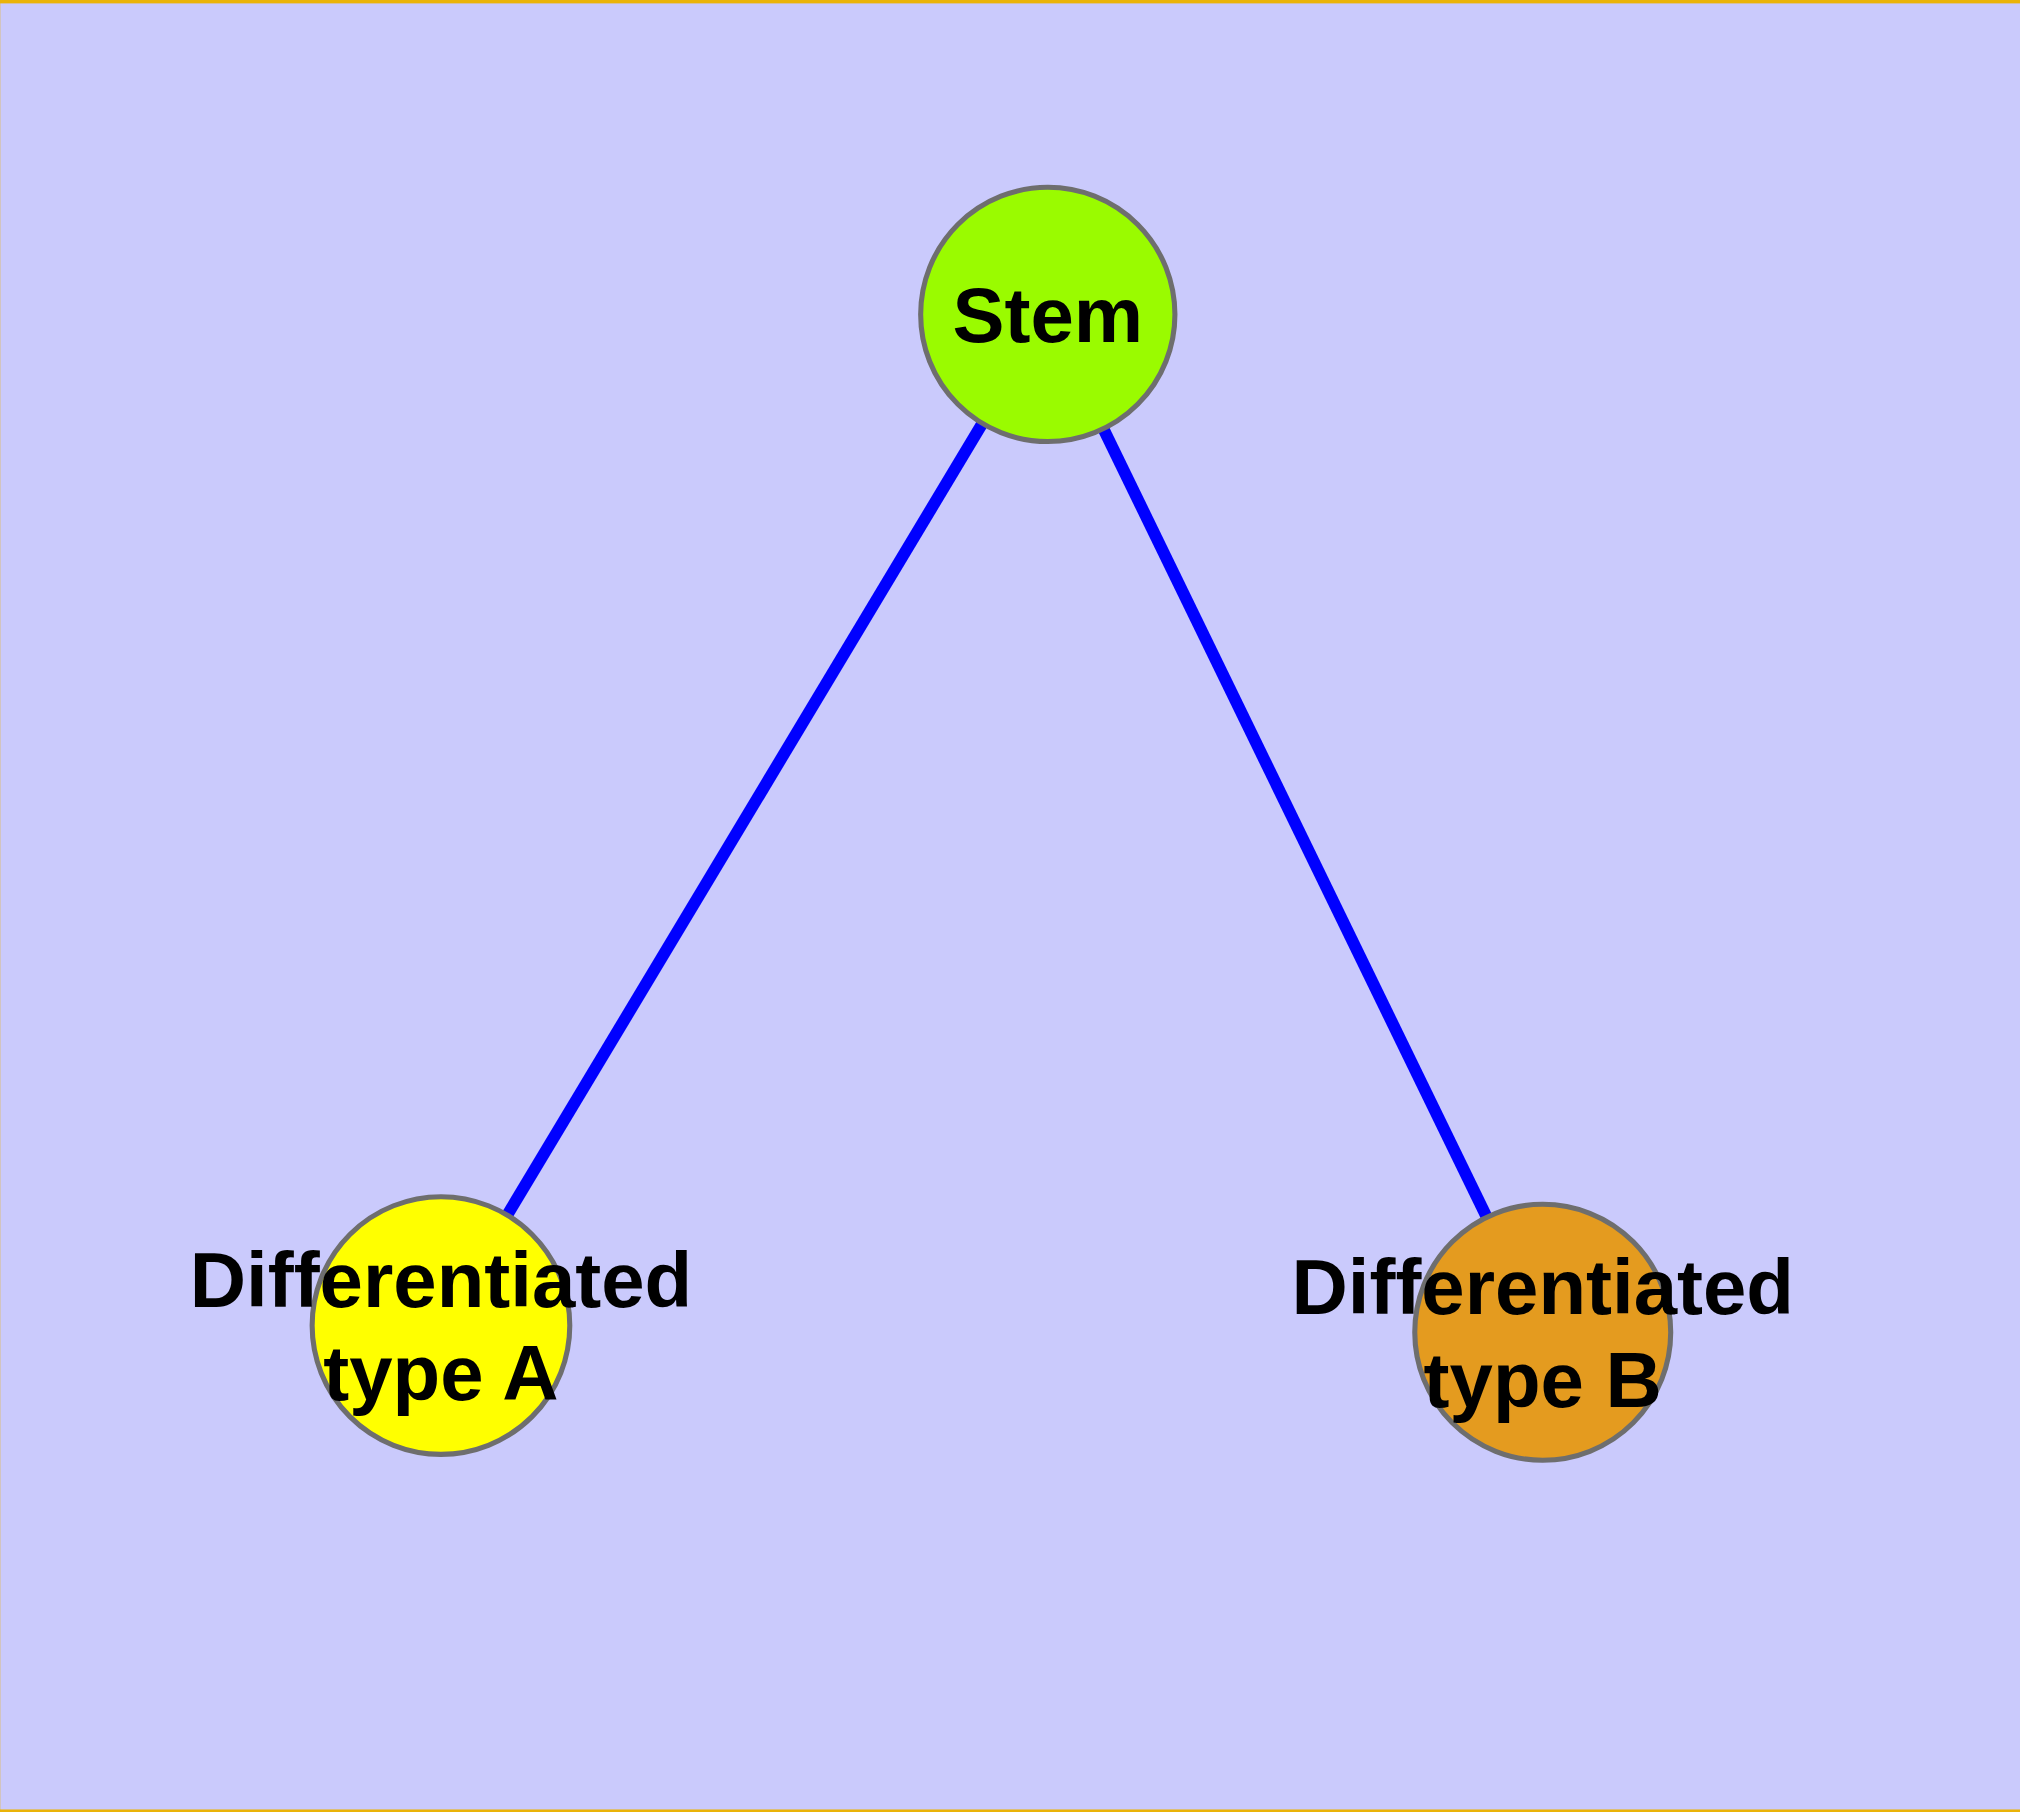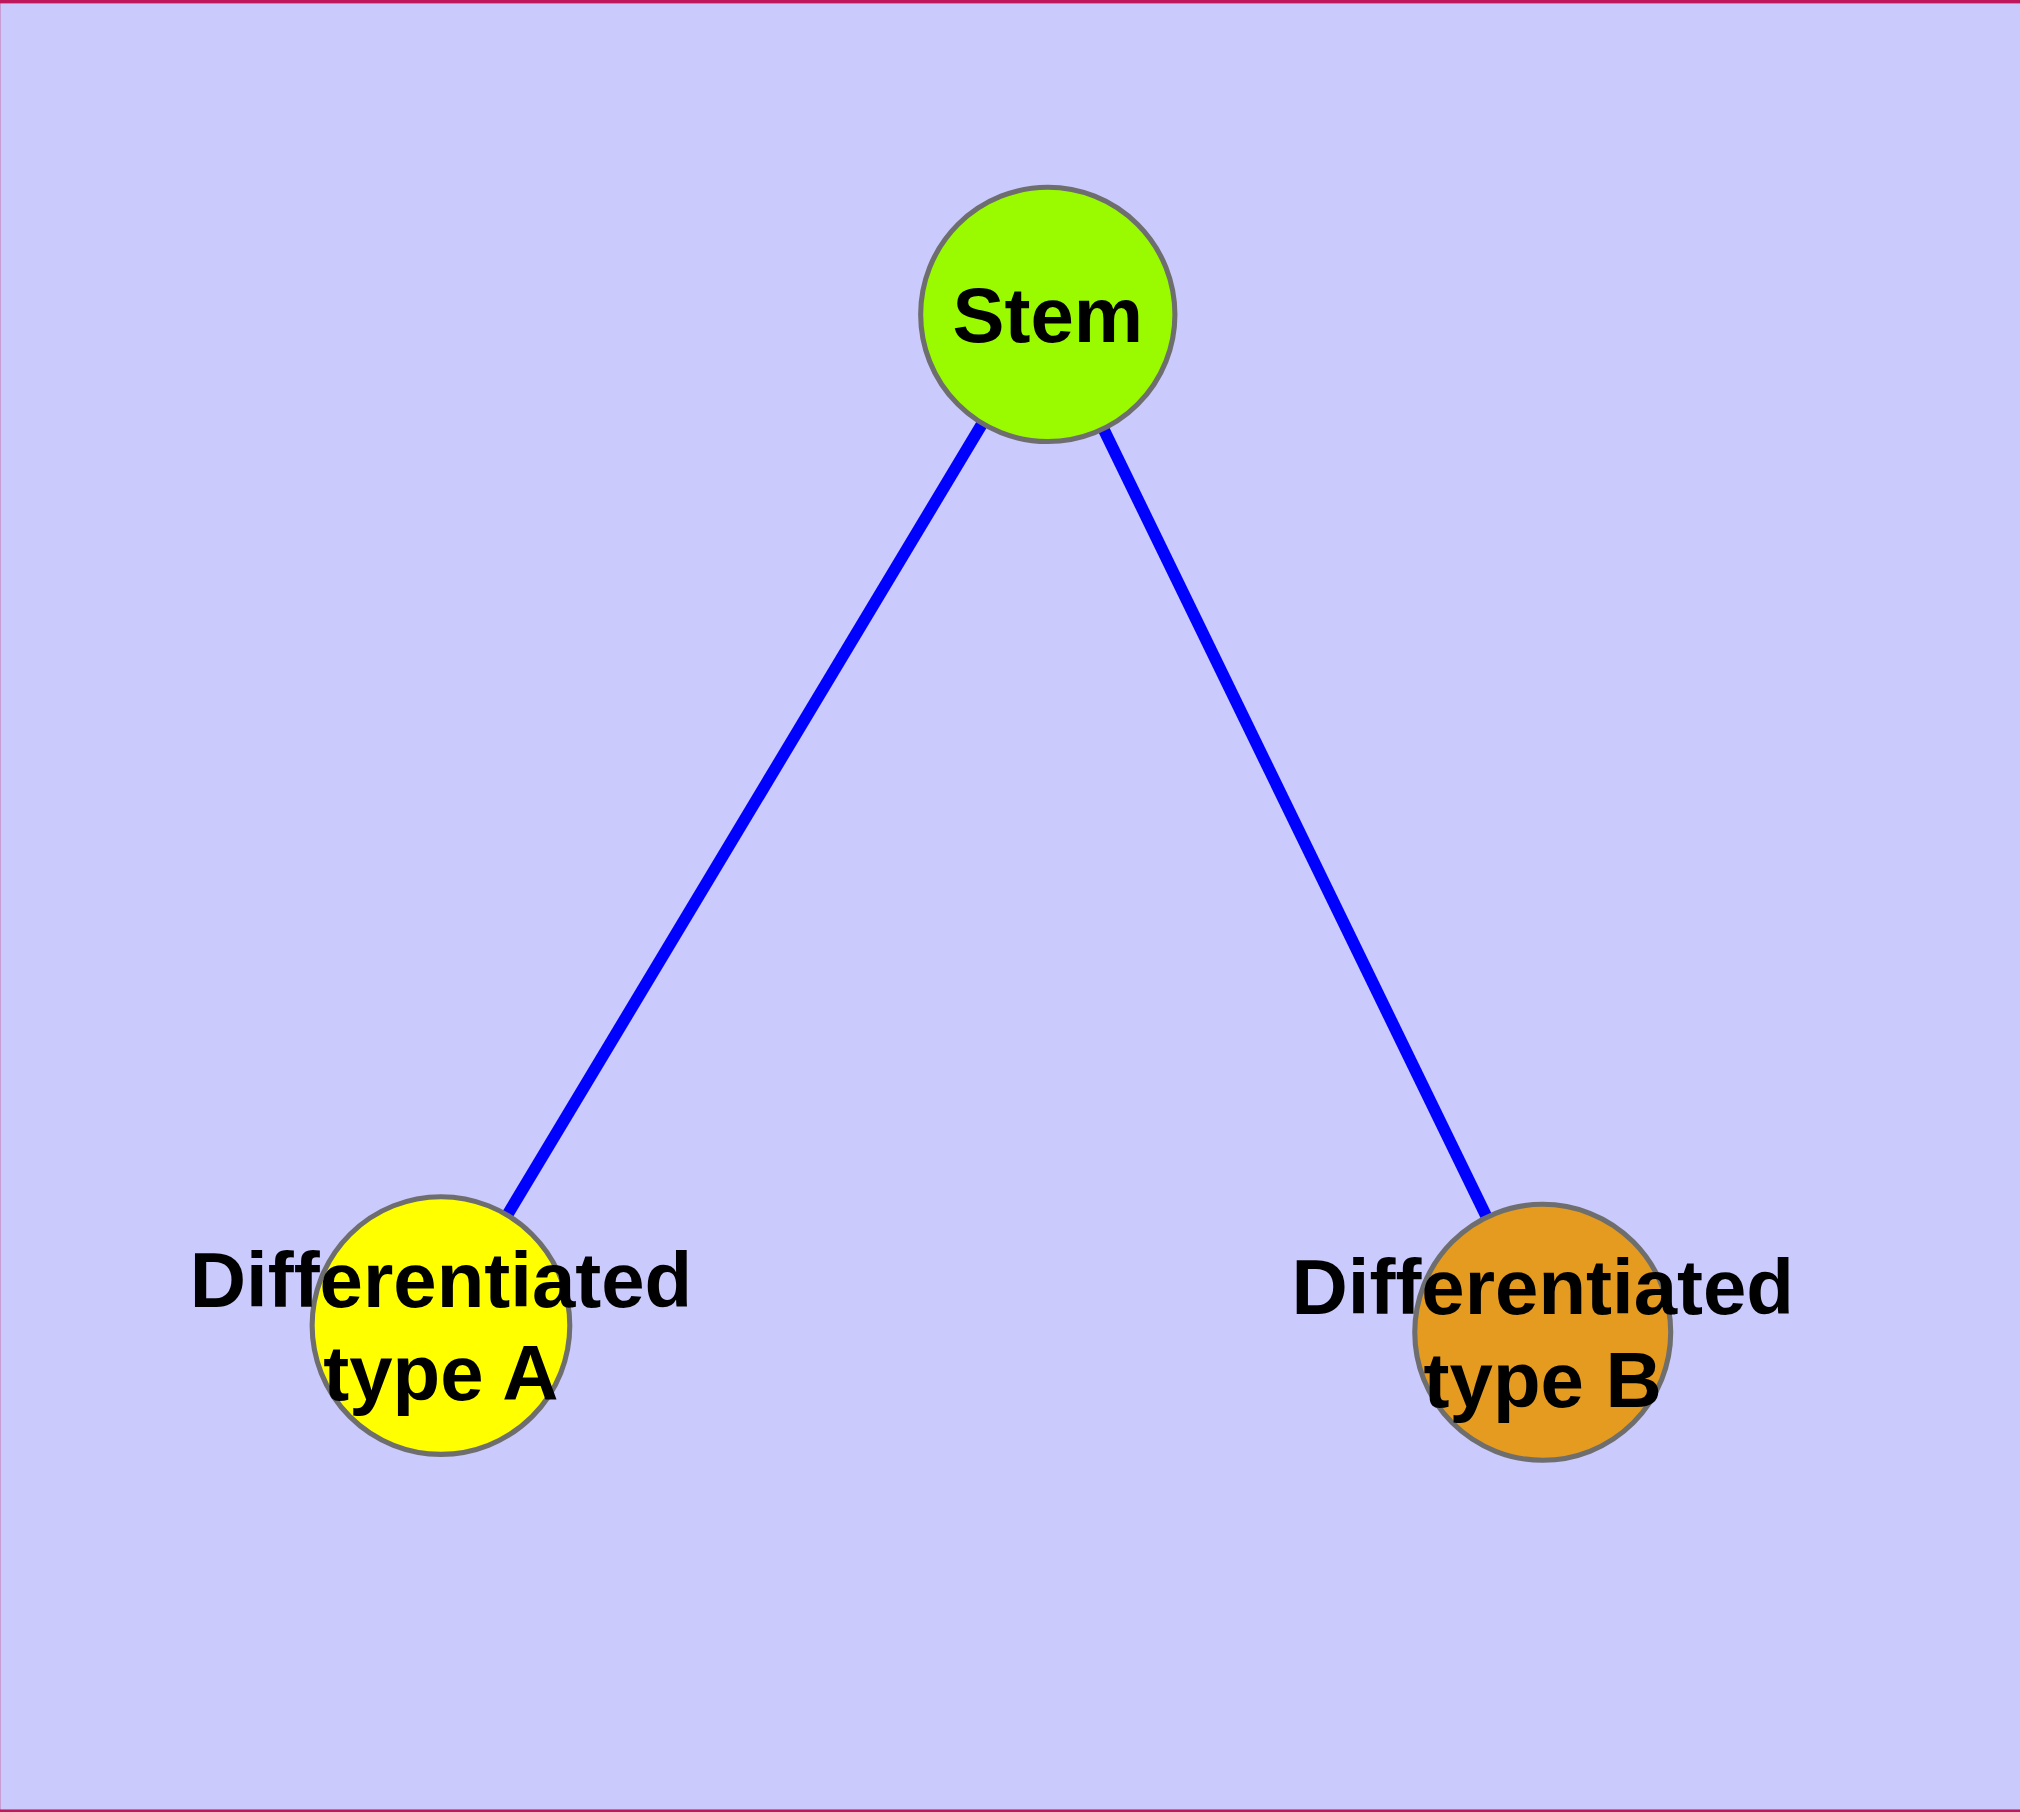--- a/index.html
+++ b/index.html
@@ -1,21 +1,21 @@
 <!DOCTYPE html>
 <html style="font-size:13.6px"><head>
 <meta charset="utf-8">
 <style>
   html, body { margin: 0; padding: 0; }
   body { font-family: "Liberation Sans", sans-serif; background: #ffffff; }
   .canvas {
     position: relative;
     width: 2021px;
     height: 1812px;
-    background: #be185d;
+    background: #eab308;
     overflow: hidden;
   }
   .canvas svg { display: block; width: 2021px; height: 1812px; }
   .node-label {
     font-family: "Liberation Sans", sans-serif;
     font-weight: bold;
     font-size: 92px;
   }
 </style>
 </head>

